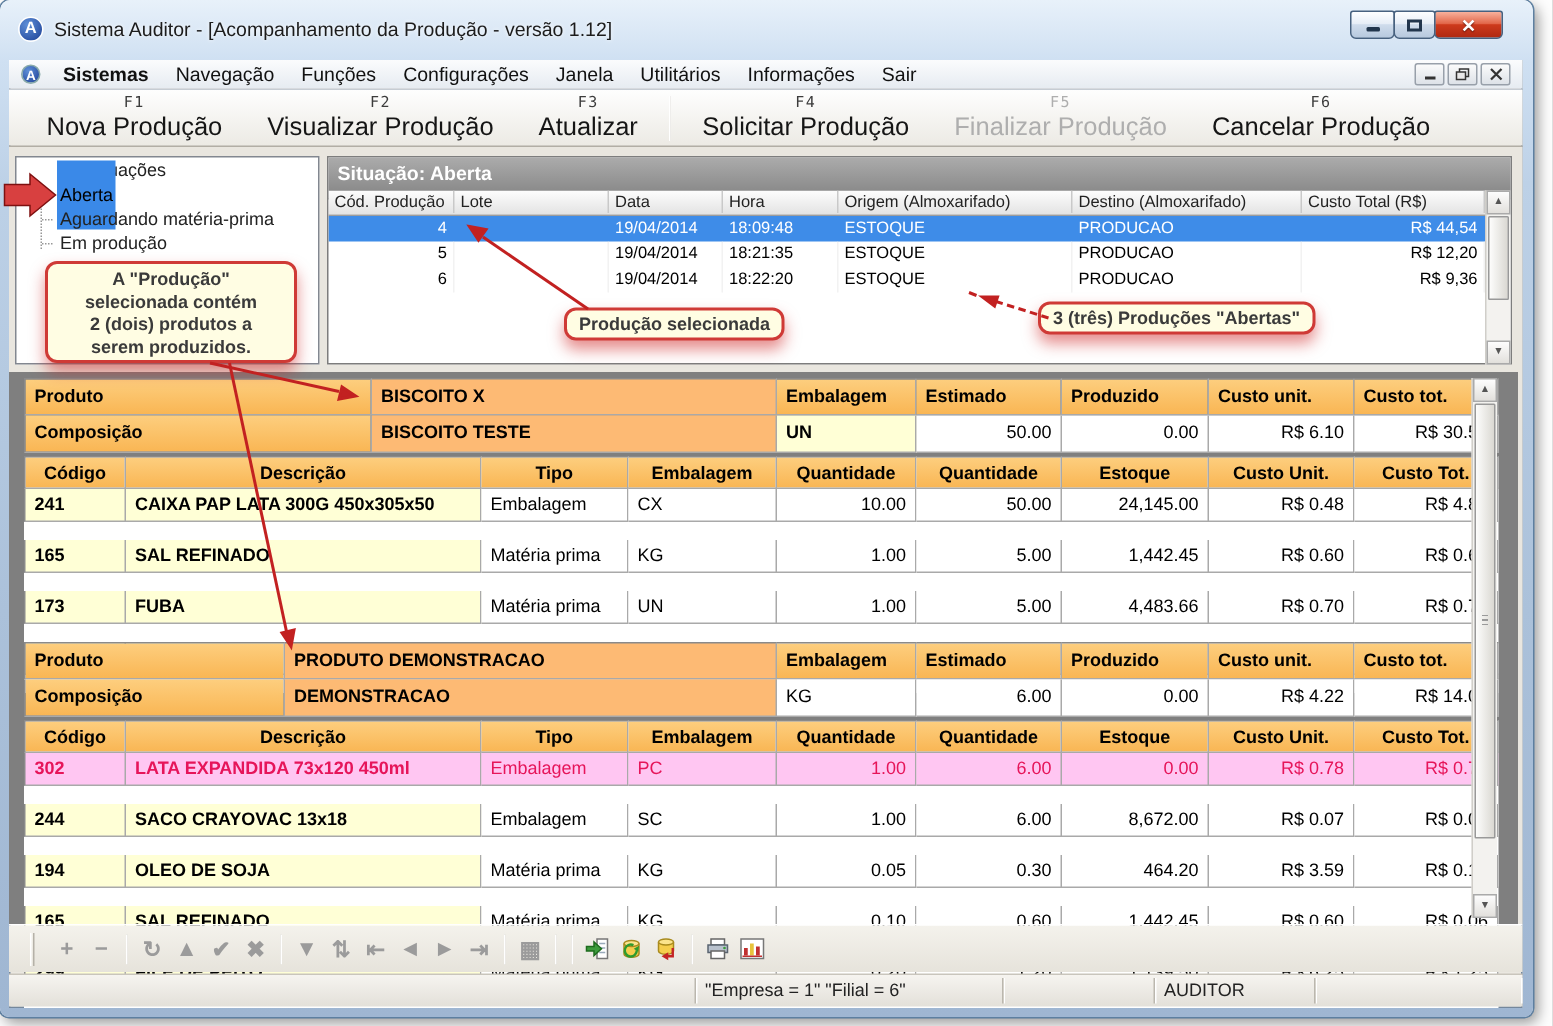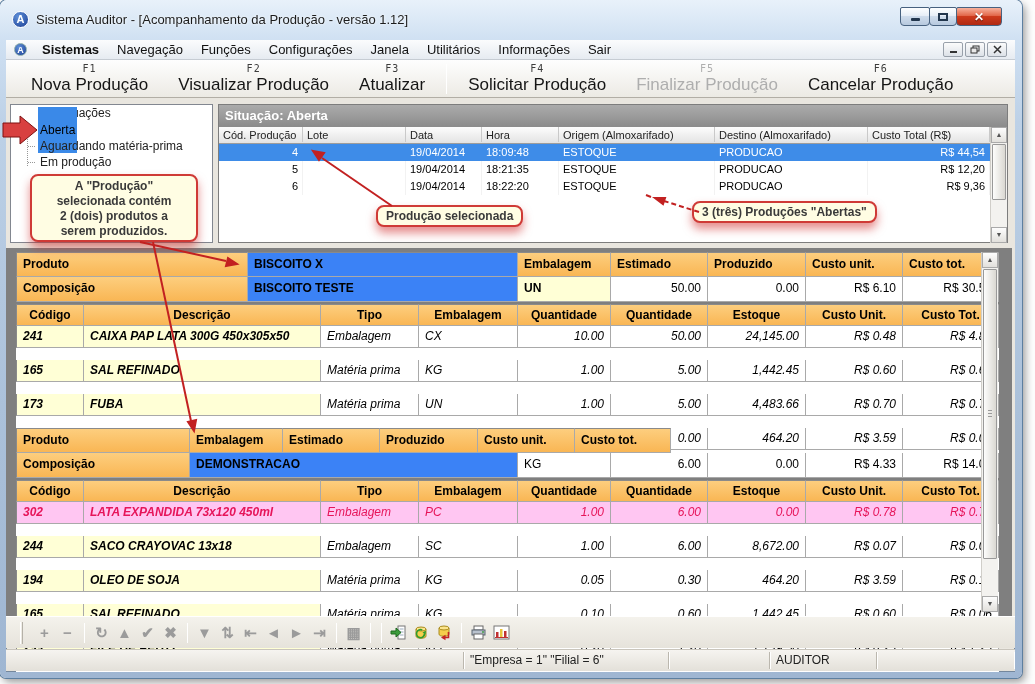--- a/index.html
+++ b/index.html
@@ -98,38 +98,38 @@
 
   
   .products { position:absolute; left:6px; top:248px; width:1006px; height:368px; background:#7f7f7f; }
 
   .ptable { position:absolute; left:10px; width:983px; font-size:12px; }
   .prow { display:flex; height:25px; }
   .pcell { height:25px; line-height:23px; padding:0 6px; border:1px solid #a9a9a9; border-left:none; border-top:none; overflow:hidden; white-space:nowrap; }
   .prow:first-child .pcell { border-top:1px solid #8a8a8a; }
   .pcell:first-child { border-left:1px solid #8a8a8a; }
   .lab { background:linear-gradient(180deg,#fdce7e,#f9b654); font-weight:bold; }
-  .val { background:#3b82f6; font-weight:bold; }
+  .val { background:#fdba74; font-weight:bold; }
   .hcell2 { background:linear-gradient(180deg,#fdce7e,#f9b654); font-weight:bold; height:25px; line-height:23px; padding:0 6px; border:1px solid #a9a9a9; border-left:none; border-top:1px solid #8a8a8a; overflow:hidden; }
   .vcell { background:#fff; height:25px; line-height:23px; padding:0 6px; border:1px solid #a9a9a9; border-left:none; border-top:none; text-align:right; overflow:hidden; }
   .sec1 .w-lab { width:232px; } .sec1 .w-val { width:270px; }
   .sec2 .w-lab { width:174px; } .sec2 .w-val { width:328px; }
   .hcells,.vcells { display:flex; }
   .hcells .hcell2:nth-child(1),.vcells .vcell:nth-child(1){ width:93px; }
   .hcells .hcell2:nth-child(2),.vcells .vcell:nth-child(2){ width:97px; }
   .hcells .hcell2:nth-child(3),.vcells .vcell:nth-child(3){ width:98px; }
   .hcells .hcell2:nth-child(4),.vcells .vcell:nth-child(4){ width:97px; }
   .hcells .hcell2:nth-child(5),.vcells .vcell:nth-child(5){ width:96px; }
   .sec1 .vcells .vcell:nth-child(1){ background:#ffffd6; text-align:left; font-weight:bold; }
   .sec2 .vcells .vcell:nth-child(1){ background:#fff; text-align:left; }
 
   .dgrid { position:absolute; left:10px; width:983px; font-size:12px; background:#fff; }
   .dgrid .hrow { display:flex; height:22px;text-align:center; }
   .dgrid .hrow .hcell2 { height:22px; line-height:20px; }
-  .dgrid .trow { display:flex; height:34px;font-style:italic; }
+  .dgrid .trow { display:flex; height:34px; }
   .dgrid .cell { height:22px; line-height:20px; padding:0 6px; border:1px solid #a9a9a9; border-left:none; border-top:none; background:#fff; overflow:hidden; white-space:nowrap; }
   .dgrid .cell:first-child { border-left:1px solid #8a8a8a; }
   .dgrid .hrow .hcell2:first-child { border-left:1px solid #8a8a8a; }
   .dgrid .hcell2:nth-child(1),.dgrid .cell:nth-child(1){ width:68px; }
   .dgrid .hcell2:nth-child(2),.dgrid .cell:nth-child(2){ width:237px; }
   .dgrid .hcell2:nth-child(3),.dgrid .cell:nth-child(3){ width:98px; }
   .dgrid .hcell2:nth-child(4),.dgrid .cell:nth-child(4){ width:99px; }
   .dgrid .hcell2:nth-child(5),.dgrid .cell:nth-child(5){ width:93px; }
   .dgrid .hcell2:nth-child(6),.dgrid .cell:nth-child(6){ width:97px; }
   .dgrid .hcell2:nth-child(7),.dgrid .cell:nth-child(7){ width:98px; }
@@ -393,36 +393,37 @@
               <div class="cell">464.20</div>
               <div class="cell">R$ 3.59</div>
               <div class="cell">R$ 0.00</div>
             </div>
           </div>
       </div>
 
       <div class="ptable sec2" style="top:180px;">
         <div class="prow">
           <div class="pcell lab w-lab">Produto</div>
+          <div class="pcell val w-val">PRODUTO DEMONSTRACAO</div>
           <div class="hcells">
               <div class="hcell2">Embalagem</div>
               <div class="hcell2">Estimado</div>
               <div class="hcell2">Produzido</div>
               <div class="hcell2">Custo unit.</div>
               <div class="hcell2">Custo tot.</div>
             </div>
         </div>
         <div class="prow">
           <div class="pcell lab w-lab">Composição</div>
           <div class="pcell val w-val">DEMONSTRACAO</div>
           <div class="vcells">
               <div class="vcell">KG</div>
               <div class="vcell">6.00</div>
               <div class="vcell">0.00</div>
-              <div class="vcell">R$ 4.33</div>
+              <div class="vcell">R$ 4.22</div>
               <div class="vcell">R$ 14.04</div>
             </div>
         </div>
       </div>
 
       <div class="dgrid" style="top:232px;">
         <div class="hrow">
             <div class="hcell2">Código</div>
             <div class="hcell2">Descrição</div>
             <div class="hcell2">Tipo</div>

